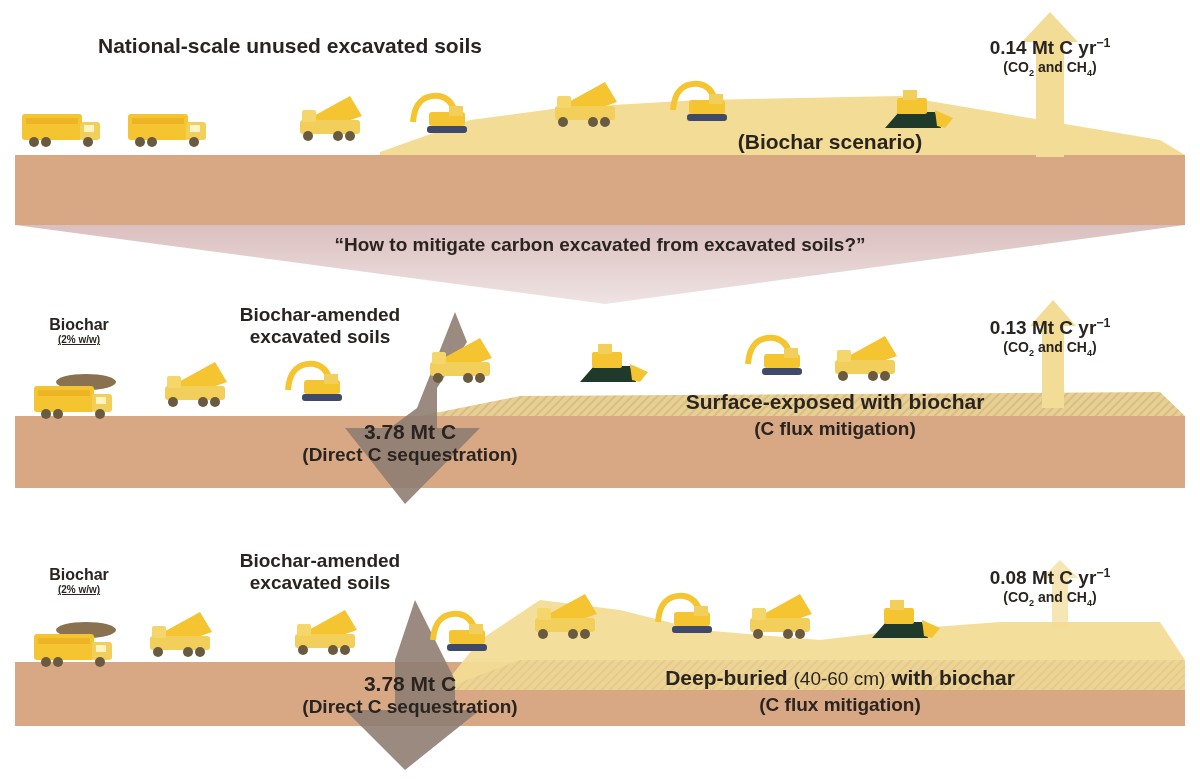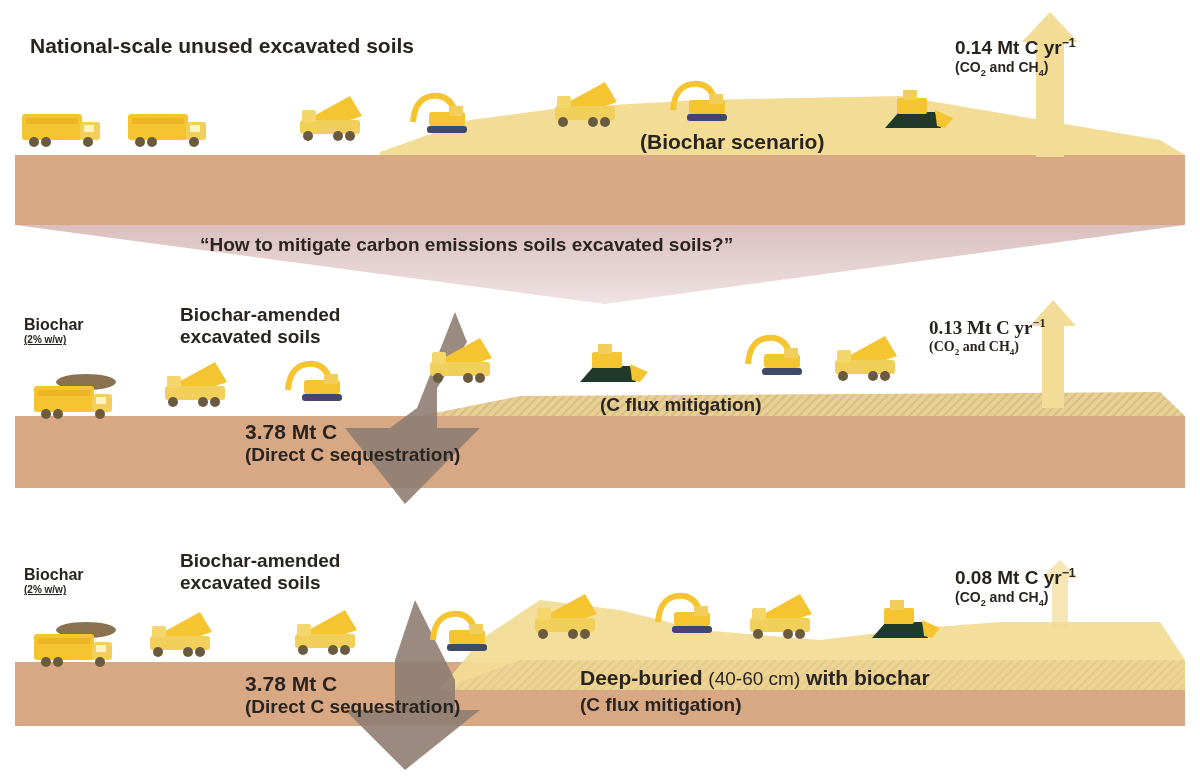--- a/index.html
+++ b/index.html
@@ -1,18 +1,18 @@
 <!DOCTYPE html>
 <html><head>
 <meta charset="utf-8">
 <style>
   html,body{margin:0;padding:0;background:#ffffff;}
   body{width:1200px;height:784px;position:relative;overflow:hidden;font-family:"Liberation Sans",sans-serif;color:#2a2420;}
   .abs{position:absolute;}
-  .txt{font-weight:bold;text-align:left;white-space:nowrap;line-height:1.15;}
+  .txt{font-weight:bold;text-align:center;white-space:nowrap;line-height:1.15;}
   .soil{position:absolute;background:#d8a885;}
   .t-lg{font-size:21px;}
   .t-md{font-size:19px;}
   .t-sm{font-size:16px;}
   .t-xs{font-size:14px;}
   .t-xxs{font-size:10px;text-decoration:underline;}
   sup,sub{font-size:65%;}
   svg{position:absolute;overflow:visible;}
 </style>
 </head>
@@ -104,21 +104,21 @@
 
 <svg style="left:0;top:222px" width="1200" height="90">
   <defs>
     <linearGradient id="fun" x1="0" y1="0" x2="0" y2="1">
       <stop offset="0" stop-color="#dbbfbf"></stop>
       <stop offset="1" stop-color="#efe3e3"></stop>
     </linearGradient>
   </defs>
   <polygon points="15,3 1185,3 605,82" fill="url(#fun)"></polygon>
 </svg>
-<div class="abs txt t-md" style="left:200px;top:234px;width:800px;">“How to mitigate carbon emissions soils excavated soils?”</div>
+<div class="abs txt t-md" style="left:200px;top:234px;width:800px;">“How to mitigate carbon excavated from excavated soils?”</div>
 
 <div>
   <div class="soil" style="left:15px;top:416px;width:1170px;height:72px;"></div>
   <svg style="left:0;top:0" width="1200" height="500">
     <polygon points="420,416 520,396 1160,392 1185,416" fill="url(#hatchp)"></polygon>
   </svg>
 
   <svg style="left:355px;top:308px" width="140" height="200">
     <polygon points="62,100 100,4 112,34 82,80 82,120 125,120 50,196 -10,120 35,120" fill="#8f7d72" opacity=".9"></polygon>
   </svg>
@@ -155,23 +155,24 @@
   </div>
   <div class="abs txt t-md" style="left:180px;top:304px;width:280px;">
     <div>Biochar-amended</div>
     <div>excavated soils</div>
   </div>
   <div class="abs txt" style="left:245px;top:420px;width:330px;">
     <div class="t-lg">3.78 Mt C</div>
     <div class="t-md">(Direct C sequestration)</div>
   </div>
   <div class="abs txt" style="left:600px;top:390px;width:470px;">
+    <div class="t-lg">Surface-exposed with biochar</div>
     <div class="t-md" style="margin-top:4px;">(C flux mitigation)</div>
   </div>
-  <div class="abs txt" style="left:929px;top:316px;width:190px;font-family:Liberation Serif, serif;">
+  <div class="abs txt" style="left:955px;top:316px;width:190px;">
     <div class="t-md"><span>0.13 Mt C yr</span><sup>−1</sup></div>
     <div class="t-xs"><span>(CO</span><sub>2</sub><span> and CH</span><sub>4</sub><span>)</span></div>
   </div>
 </div>
 
 <div>
   <div class="soil" style="left:15px;top:662px;width:1170px;height:64px;"></div>
   <svg style="left:0;top:0" width="1200" height="760">
     <polygon points="440,690 480,640 540,600 620,610 700,630 820,640 920,628 1000,622 1160,622 1185,660 1185,690" fill="#f3dc96" opacity=".95"></polygon>
     <polygon points="440,690 520,660 1185,660 1185,690" fill="url(#hatchp)" opacity=".55"></polygon>

